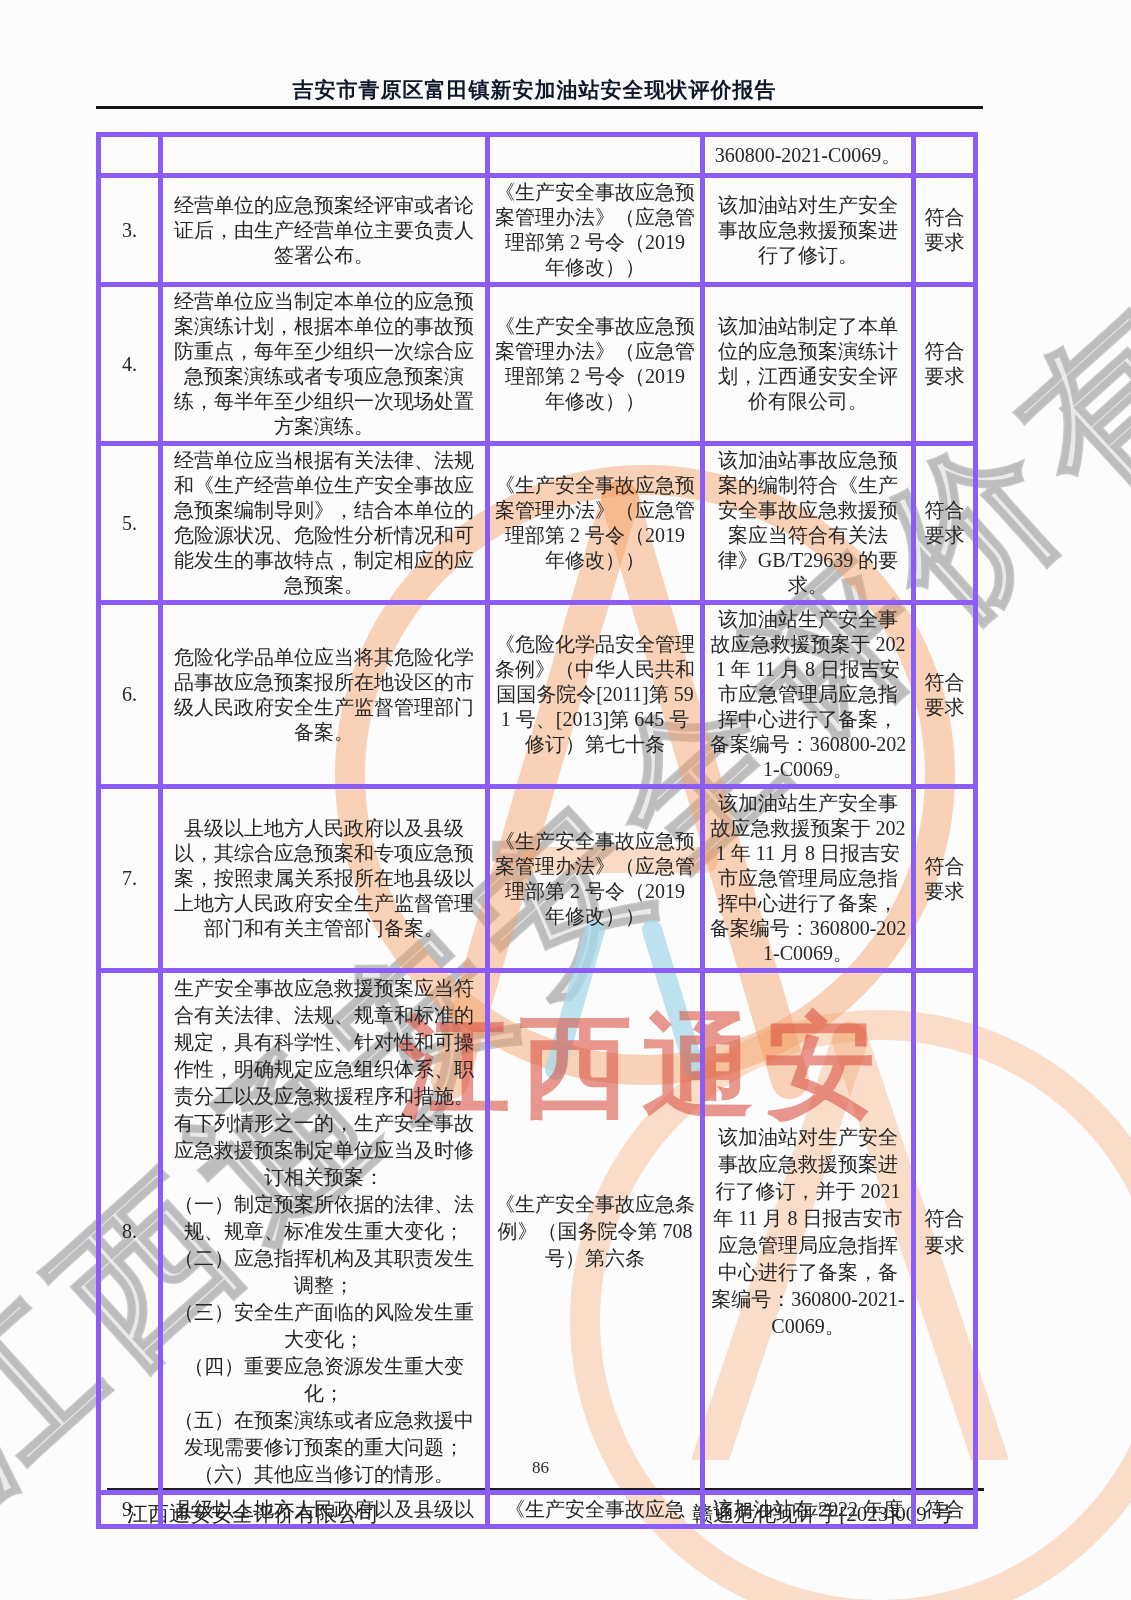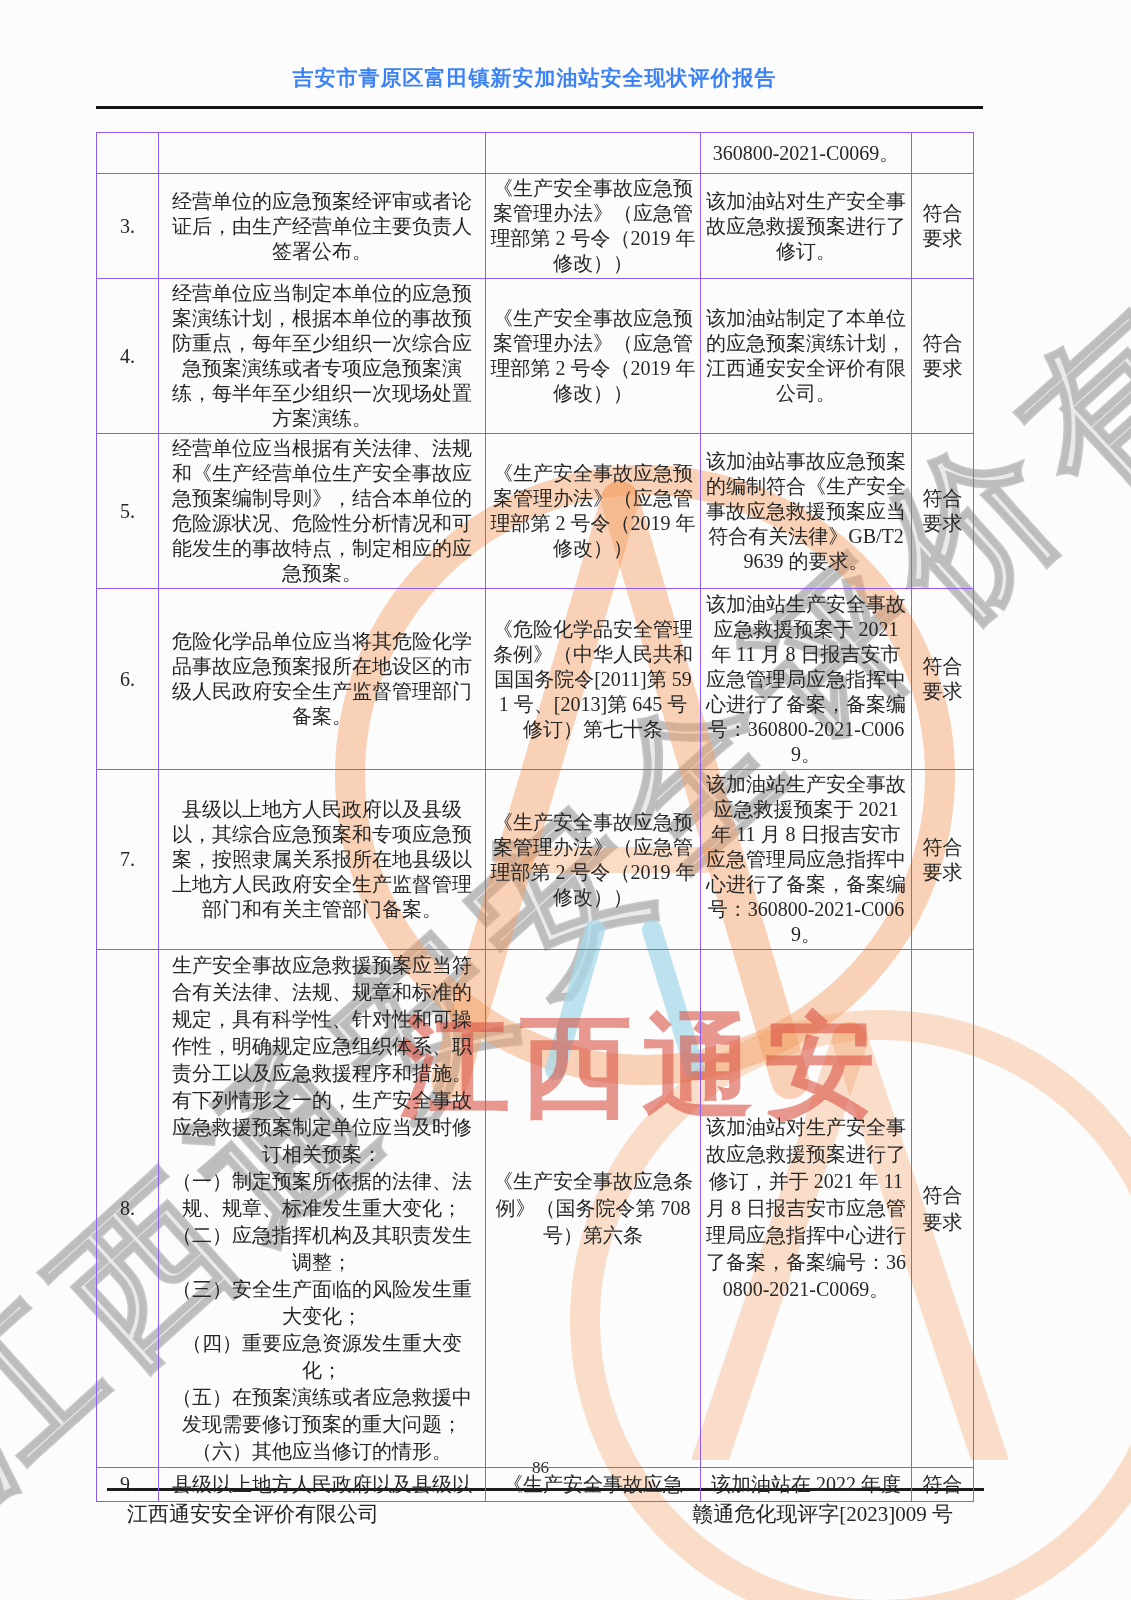--- a/index.html
+++ b/index.html
@@ -1,36 +1,36 @@
 <!DOCTYPE html>
 <html><head>
 <meta charset="utf-8">
 <style>
   html,body{margin:0;padding:0;}
   body{background:#e8e8e8;font-family:"Liberation Serif","DejaVu Serif",serif;}
   #page{position:relative;width:1131px;height:1600px;background:#fcfcfc;overflow:hidden;}
 
   
-  .doc-title{position:absolute;left:96px;top:64px;width:877px;text-align:center;
-    font-size:21px;font-weight:600;letter-spacing:1px;color:#3b82f6;}
+  .doc-title{position:absolute;left:96px;top:76px;width:877px;text-align:center;
+    font-size:21px;font-weight:600;letter-spacing:1px;color:#0f172a;}
   .title-rule{position:absolute;left:96px;top:106px;width:887px;height:3px;background:#141414;}
 
   
   .wm{position:absolute;z-index:0;pointer-events:none;}
   .wm-ring{border-radius:50%;border:30px solid rgba(243,157,97,0.45);}
   .wm-ring2{border-radius:50%;border:30px solid rgba(243,157,97,0.33);}
   .wm-diag{color:rgba(150,150,150,0.18);-webkit-text-stroke:3px rgba(145,145,145,0.5);
     font-size:165px;font-weight:700;letter-spacing:20px;white-space:nowrap;
     transform:rotate(-42deg);transform-origin:0 50%;}
   .wm-red{color:rgba(219,83,69,0.60);font-size:112px;font-weight:700;letter-spacing:10px;white-space:nowrap;}
 
   
   table.compliance{position:absolute;left:96px;top:132px;width:877px;z-index:1;
     border-collapse:collapse;table-layout:fixed;}
-  table.compliance td{border:1px solid #8b5cf6;vertical-align:middle;text-align:center;
+  table.compliance td{border:5px solid #8b5cf6;vertical-align:middle;text-align:center;
     font-size:20px;line-height:25px;color:#262626;padding:2px 4px;overflow:hidden;
     white-space:pre-wrap;word-break:break-all;}
   table.compliance tr.row-long td{line-height:27px;}
 
   
   .page-number{position:absolute;left:96px;top:1458px;width:877px;text-align:center;
     font-size:17px;color:#2a2a2a;margin-left:6px;}
   .footer-rule{position:absolute;left:107px;top:1488px;width:877px;height:3px;background:#1c1c1c;}
   .footer-bar{position:absolute;left:96px;top:1500px;width:877px;display:flex;
     justify-content:space-between;font-size:21px;color:#232323;}

